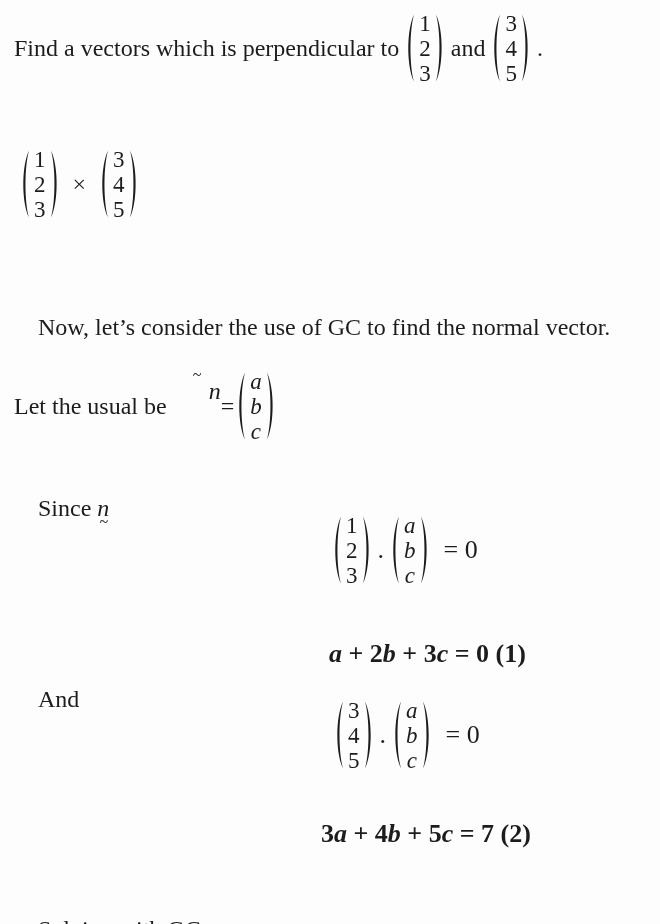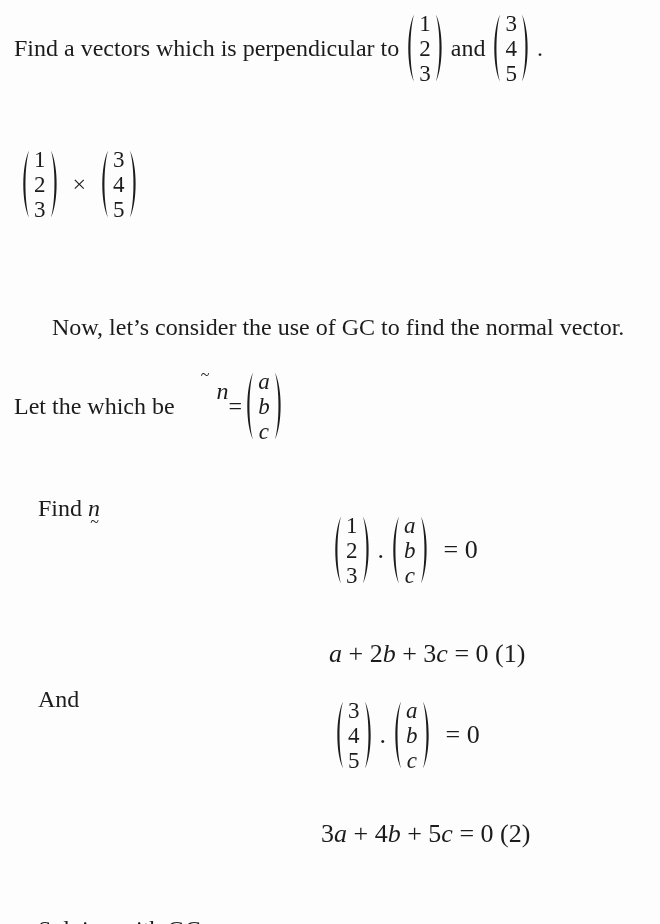--- a/index.html
+++ b/index.html
@@ -9,21 +9,21 @@
     background:#fdfdfd;
     color:#1c1c1c;
     font-family:"Liberation Serif", serif;
     font-size:24px;
     overflow:hidden;
   }
   .abs { position:absolute; }
   .row { display:inline-flex; align-items:center; white-space:pre; }
   .textline { line-height:30px; white-space:pre-wrap; }
   .txt { line-height:30px; white-space:pre; }
-  .eqtxt { font-size:26px; line-height:32px; white-space:pre; }
+  .eqtxt { font-size:26px; line-height:32px; white-space:pre;font-weight:bold; }
   .it { font-style:italic; }
 
   
   .vec { display:inline-flex; align-items:center; margin:0 5px; }
   .vec.tight { margin:0 1px; }
   .vec .col {
     display:flex; flex-direction:column; align-items:center; justify-content:center;
     font-size:23px; line-height:25px; padding:0 3px;
   }
   .vec .col.vars { font-style:italic; }
@@ -103,26 +103,26 @@
         <span>3</span>
         <span>4</span>
         <span>5</span>
       </span>
       <svg class="paren-svg" width="12" height="78" viewBox="0 0 14 80">
           <path d="M2.2 0.8 C 11.2 18 11.2 62 2.2 79.2 C 7.8 62 7.8 18 2.2 0.8 Z" fill="currentColor"></path>
         </svg>
     </span>
   </div>
 
-  <div class="abs textline" style="left:28px; top:282px;">
+  <div class="abs textline" style="left:14px; top:282px;">
     <span>Now, let’s consider the use of GC to find the normal vector.</span>
   </div>
 
   <div class="abs row" style="left:14px; top:367px; height:78px;">
-    <span class="txt">Let the which be</span>
+    <span class="txt">Let the usual be</span>
     <span class="uvar">
       <span>n</span>
       <span class="tilde">~</span>
     </span>
     <span class="txt">=</span>
     <span class="vec tight">
       <svg class="paren-svg" width="12" height="78" viewBox="0 0 14 80">
           <path d="M11.8 0.8 C 2.8 18 2.8 62 11.8 79.2 C 6.2 62 6.2 18 11.8 0.8 Z" fill="currentColor"></path>
         </svg>
       <span class="col vars">
@@ -130,21 +130,21 @@
         <span>b</span>
         <span>c</span>
       </span>
       <svg class="paren-svg" width="12" height="78" viewBox="0 0 14 80">
           <path d="M2.2 0.8 C 11.2 18 11.2 62 2.2 79.2 C 7.8 62 7.8 18 2.2 0.8 Z" fill="currentColor"></path>
         </svg>
     </span>
   </div>
 
   <div class="abs textline" style="left:14px; top:463px;">
-    <span>Find </span><span class="uvar"><span>n</span><span class="tilde">~</span></span>
+    <span>Since </span><span class="uvar"><span>n</span><span class="tilde">~</span></span>
   </div>
 
   <div class="abs row" style="left:330px; top:510px; height:80px;">
     <span class="vec tight">
       <svg class="paren-svg" width="12" height="78" viewBox="0 0 14 80">
           <path d="M11.8 0.8 C 2.8 18 2.8 62 11.8 79.2 C 6.2 62 6.2 18 11.8 0.8 Z" fill="currentColor"></path>
         </svg>
       <span class="col">
         <span>1</span>
         <span>2</span>
@@ -204,20 +204,20 @@
         <span>c</span>
       </span>
       <svg class="paren-svg" width="12" height="78" viewBox="0 0 14 80">
           <path d="M2.2 0.8 C 11.2 18 11.2 62 2.2 79.2 C 7.8 62 7.8 18 2.2 0.8 Z" fill="currentColor"></path>
         </svg>
     </span>
     <span class="rhs">= 0</span>
   </div>
 
   <div class="abs eqtxt" style="left:295px; top:786px;">
-    <span>3</span><span class="it">a</span><span> + 4</span><span class="it">b</span><span> + 5</span><span class="it">c</span><span> = 0 (2)</span>
+    <span>3</span><span class="it">a</span><span> + 4</span><span class="it">b</span><span> + 5</span><span class="it">c</span><span> = 7 (2)</span>
   </div>
 
   <div class="abs textline" style="left:14px; top:884px;">
     <span>Solving with GC,</span>
   </div>
 
 </div>
 
 </body></html>

